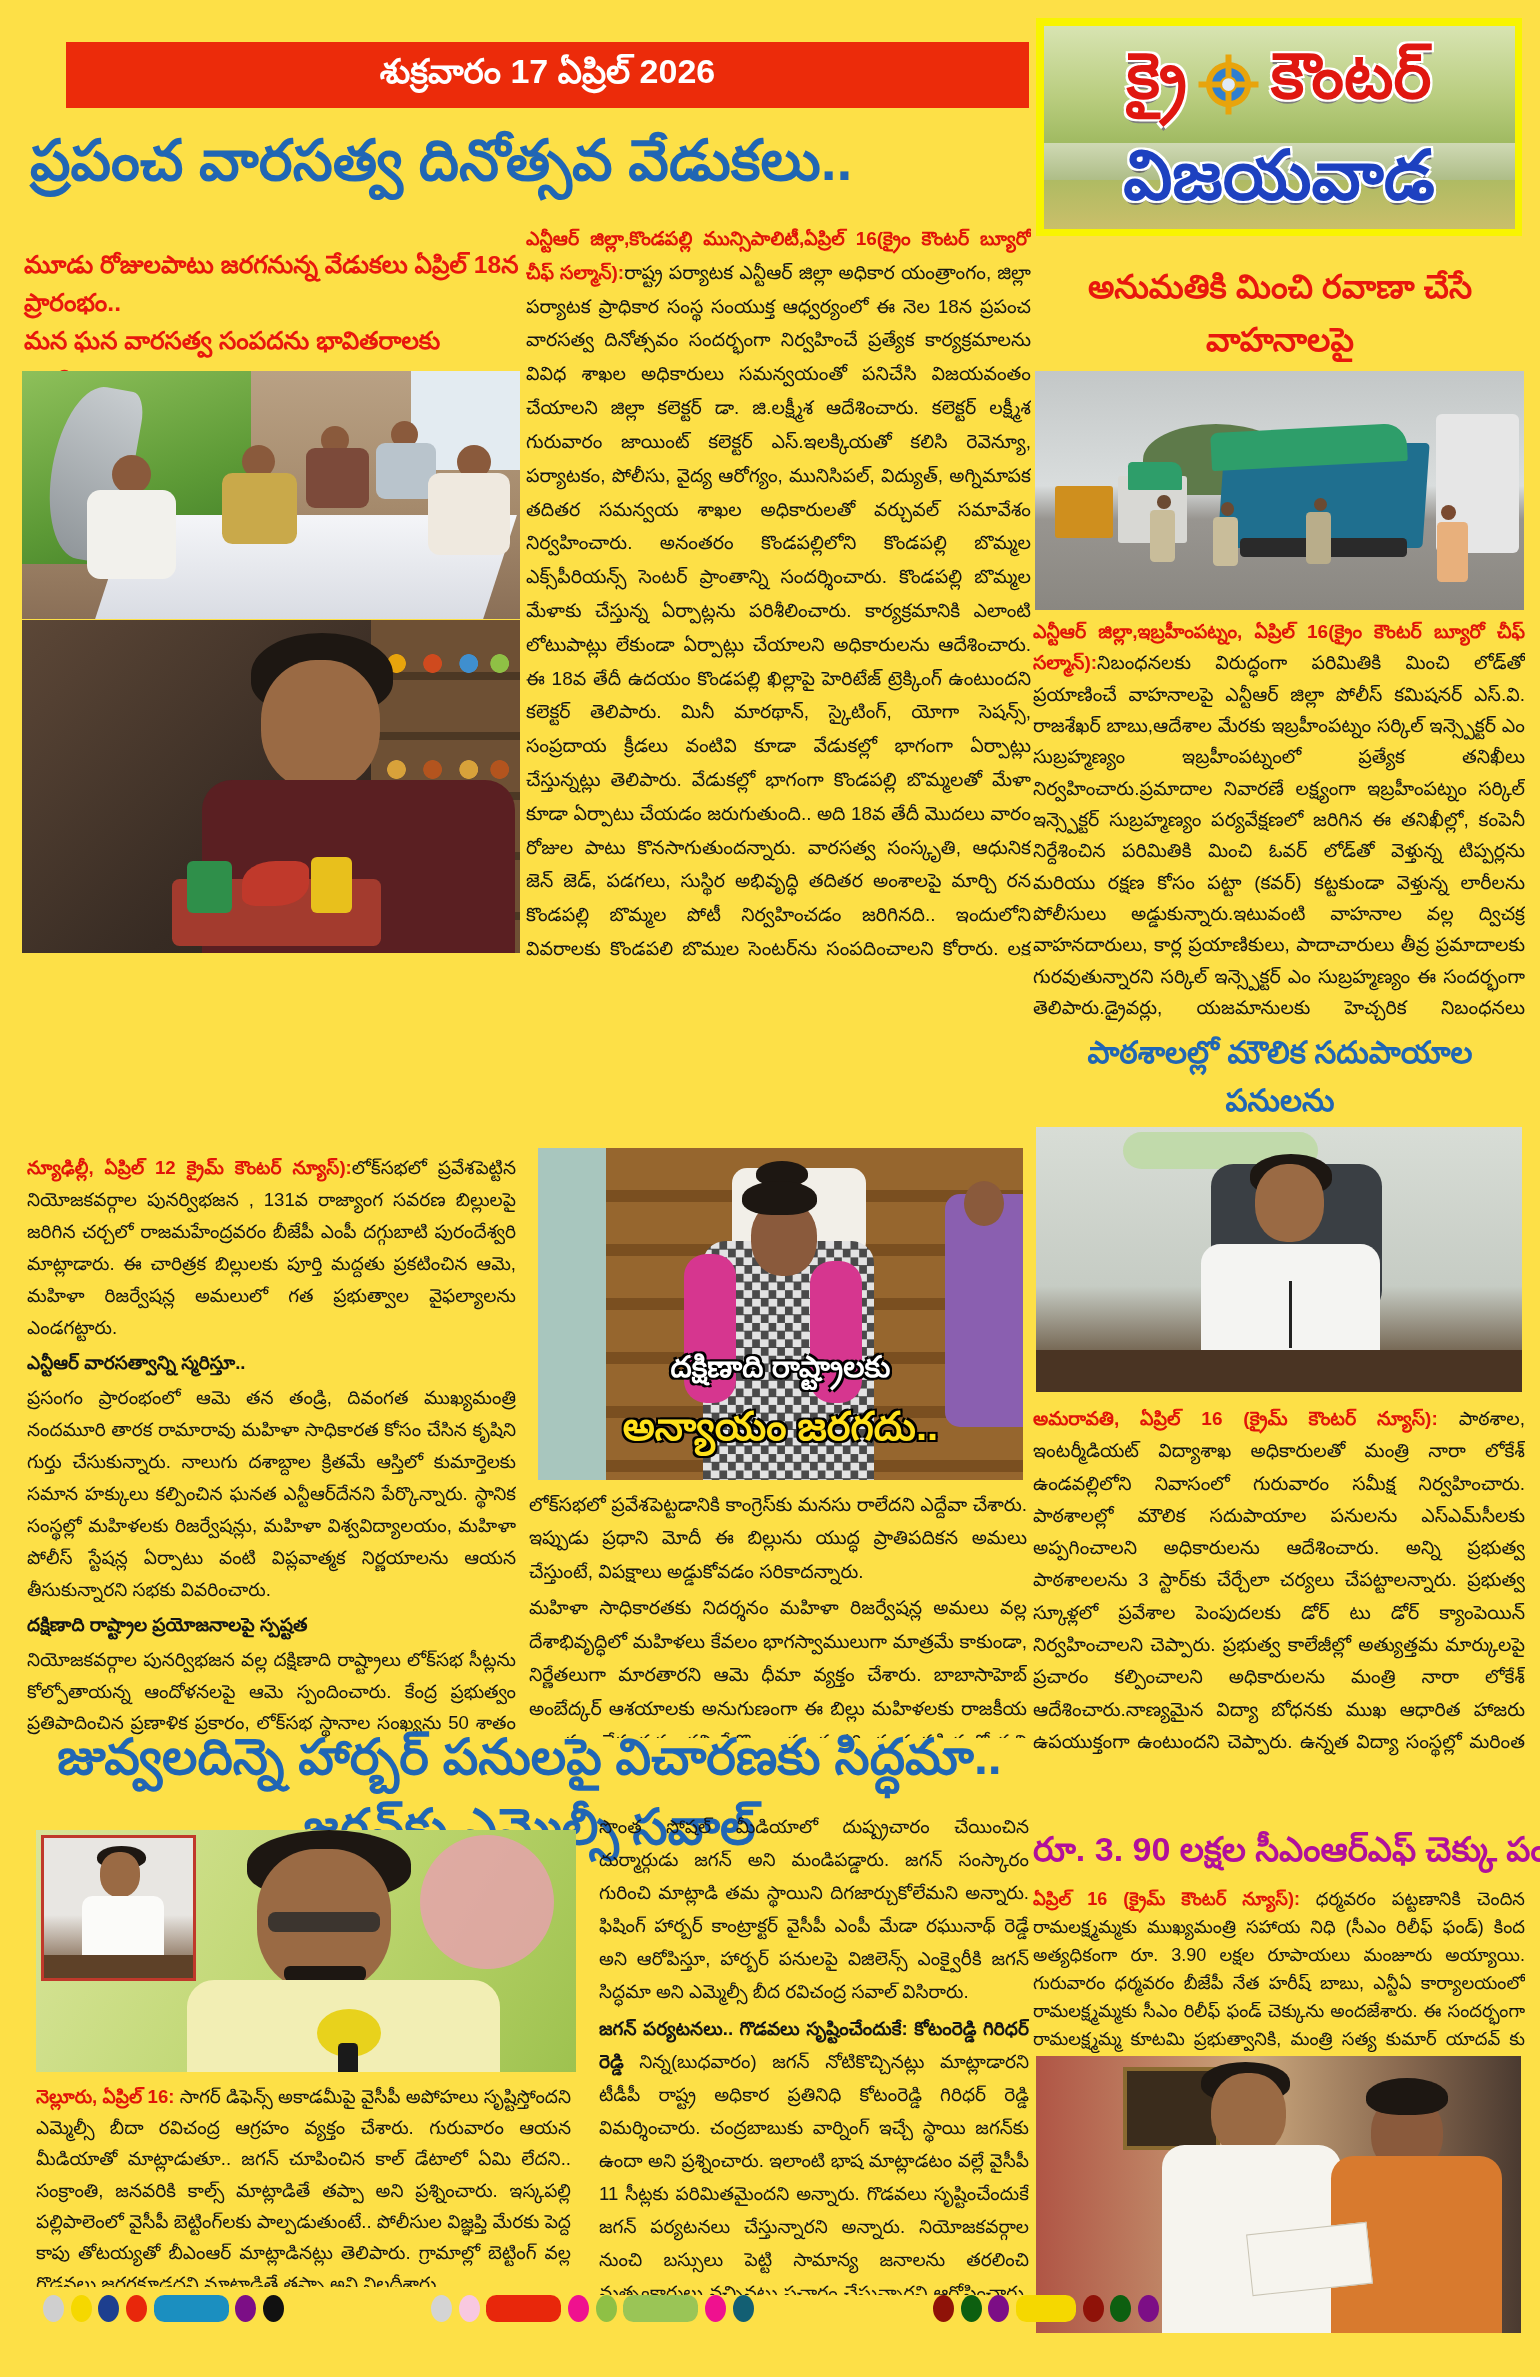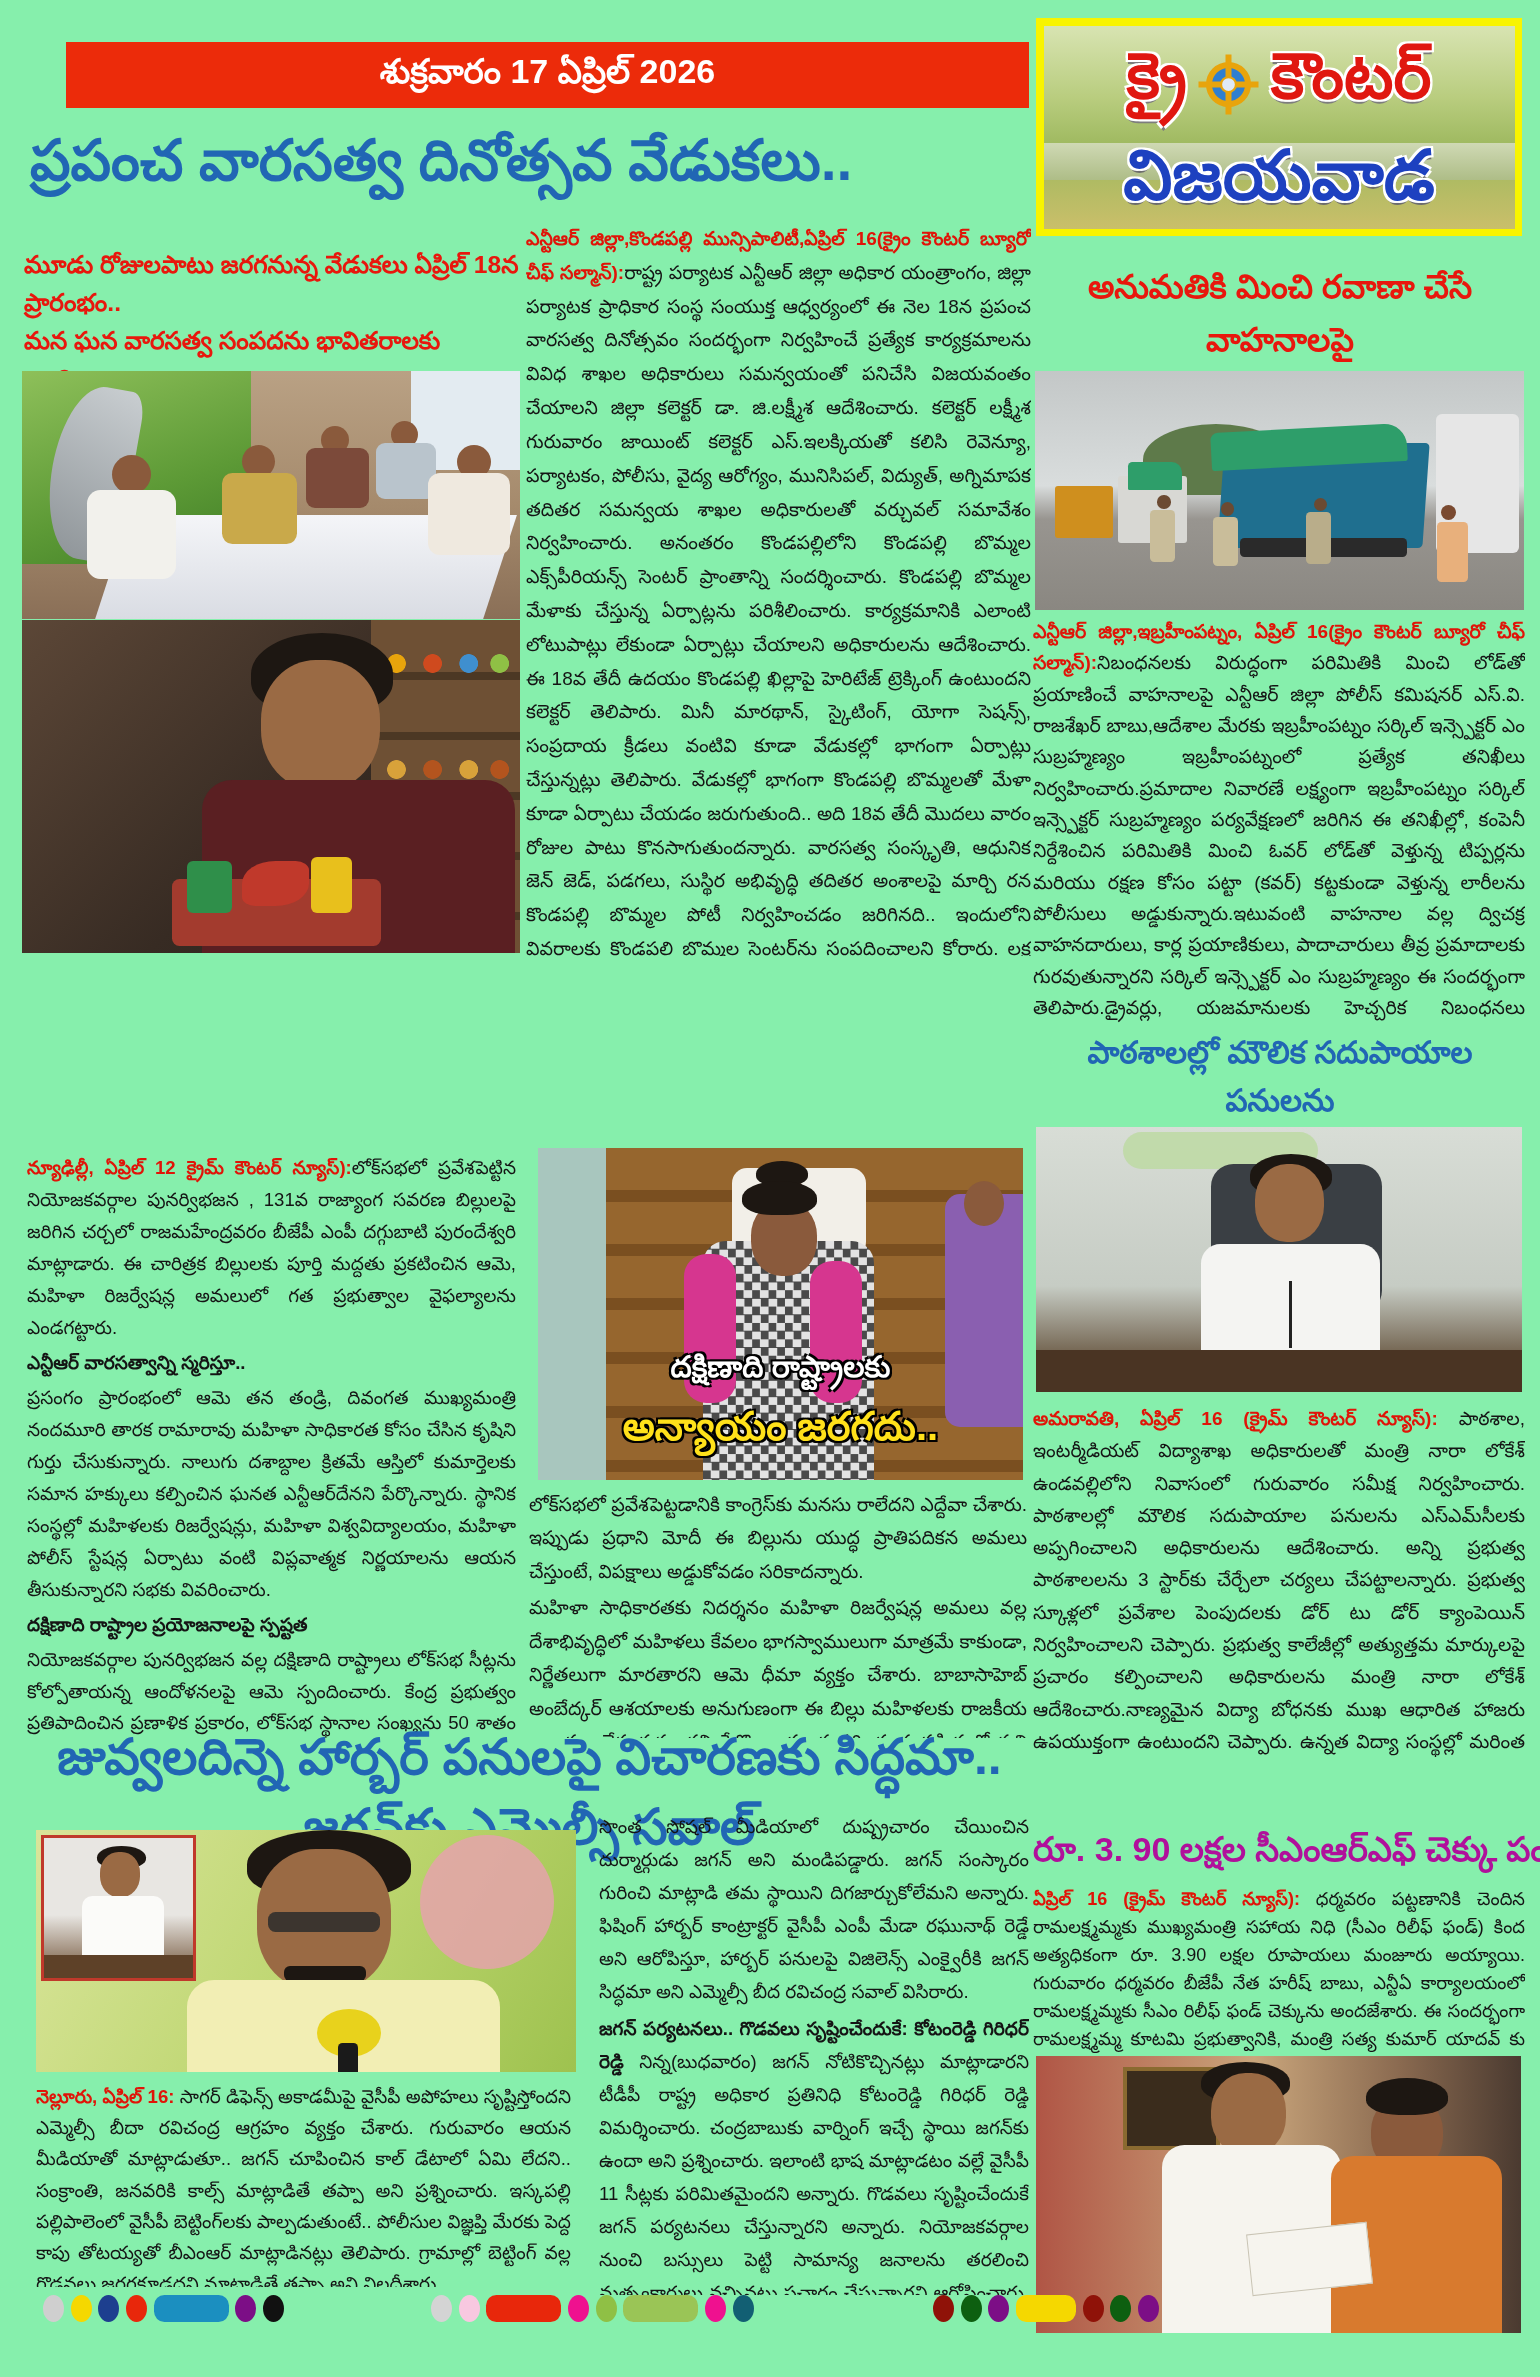--- a/index.html
+++ b/index.html
@@ -1,16 +1,16 @@
 <!DOCTYPE html>
 <html style="font-size:12px"><head>
 <meta charset="utf-8">
 <style>
   html,body{margin:0;padding:0;background:#ffffff;}
-  #page{position:relative;width:1541px;height:2377px;background:#86efac;overflow:hidden;
+  #page{position:relative;width:1541px;height:2377px;background:#fde047;overflow:hidden;
         font-family:"Liberation Sans", sans-serif;}
   .abs{position:absolute;}
   
   #date-bar{left:66px;top:42px;width:963px;height:66px;background:#ec2b0a;color:#fff;
             font-size:34px;font-weight:bold;display:flex;align-items:center;justify-content:center;}
   #masthead{left:1036px;top:18px;width:486px;height:218px;background:#f8f400;
             box-shadow:inset 0 0 0 7.5px #f8f400;}
   #masthead .scene{position:absolute;inset:7.5px;background:
      linear-gradient(180deg,#d8e4b2 0%,#b9cd7f 35%,#9db85e 60%,#cabf6a 100%);overflow:hidden;}
   #masthead .river{position:absolute;left:0;top:58%;width:100%;height:18%;

